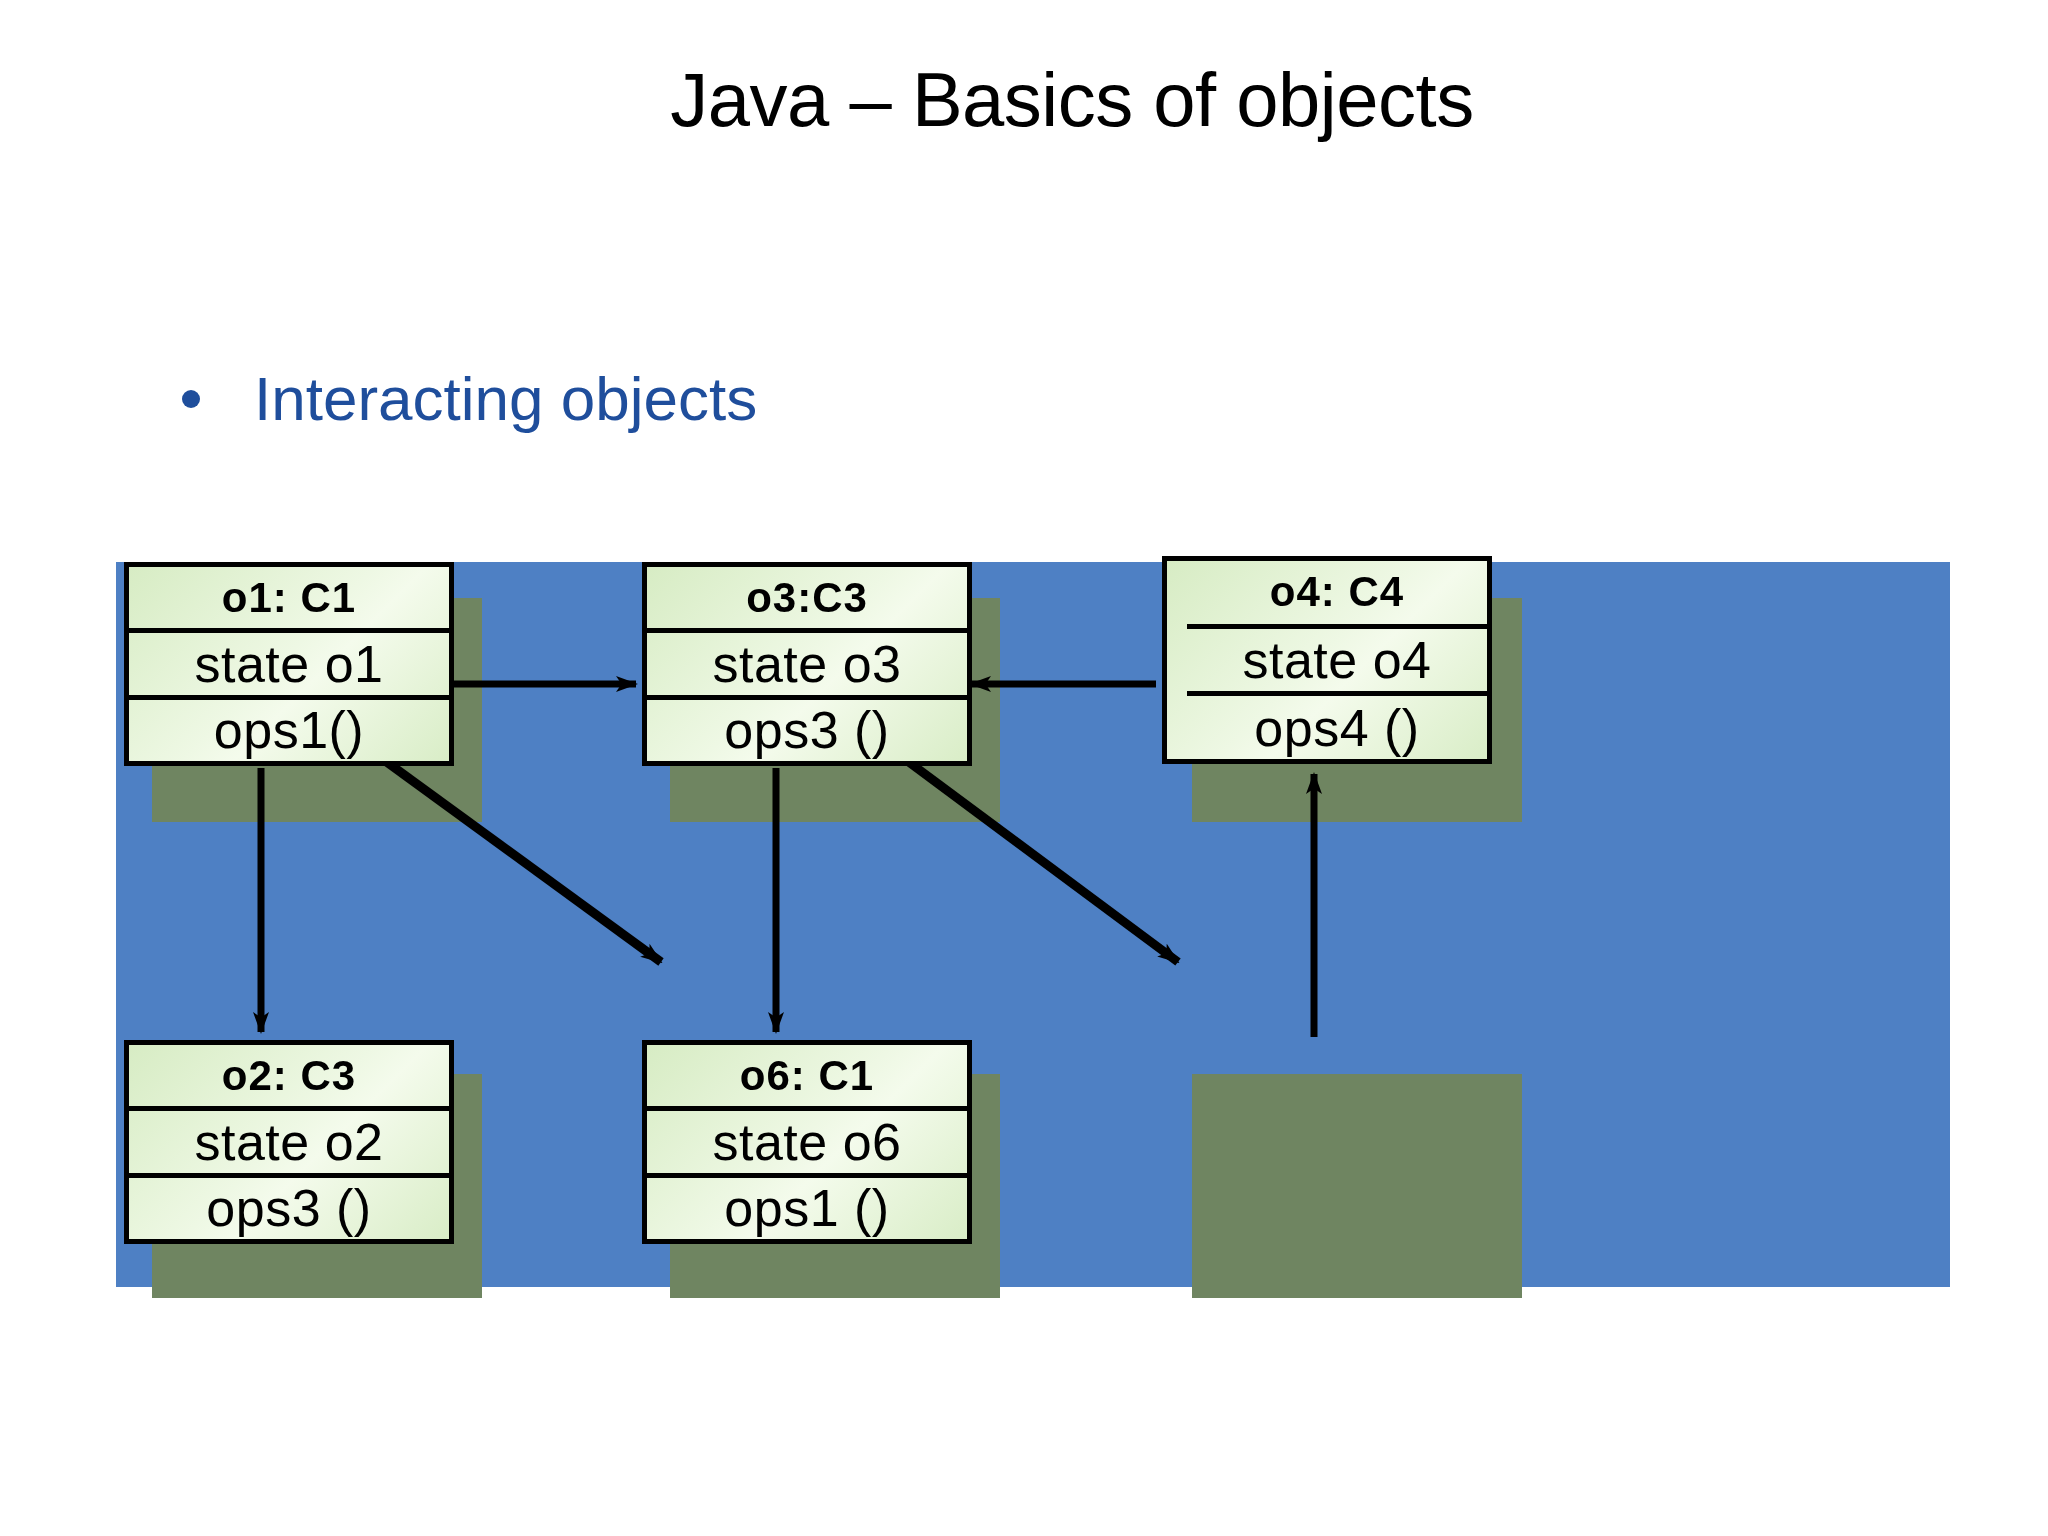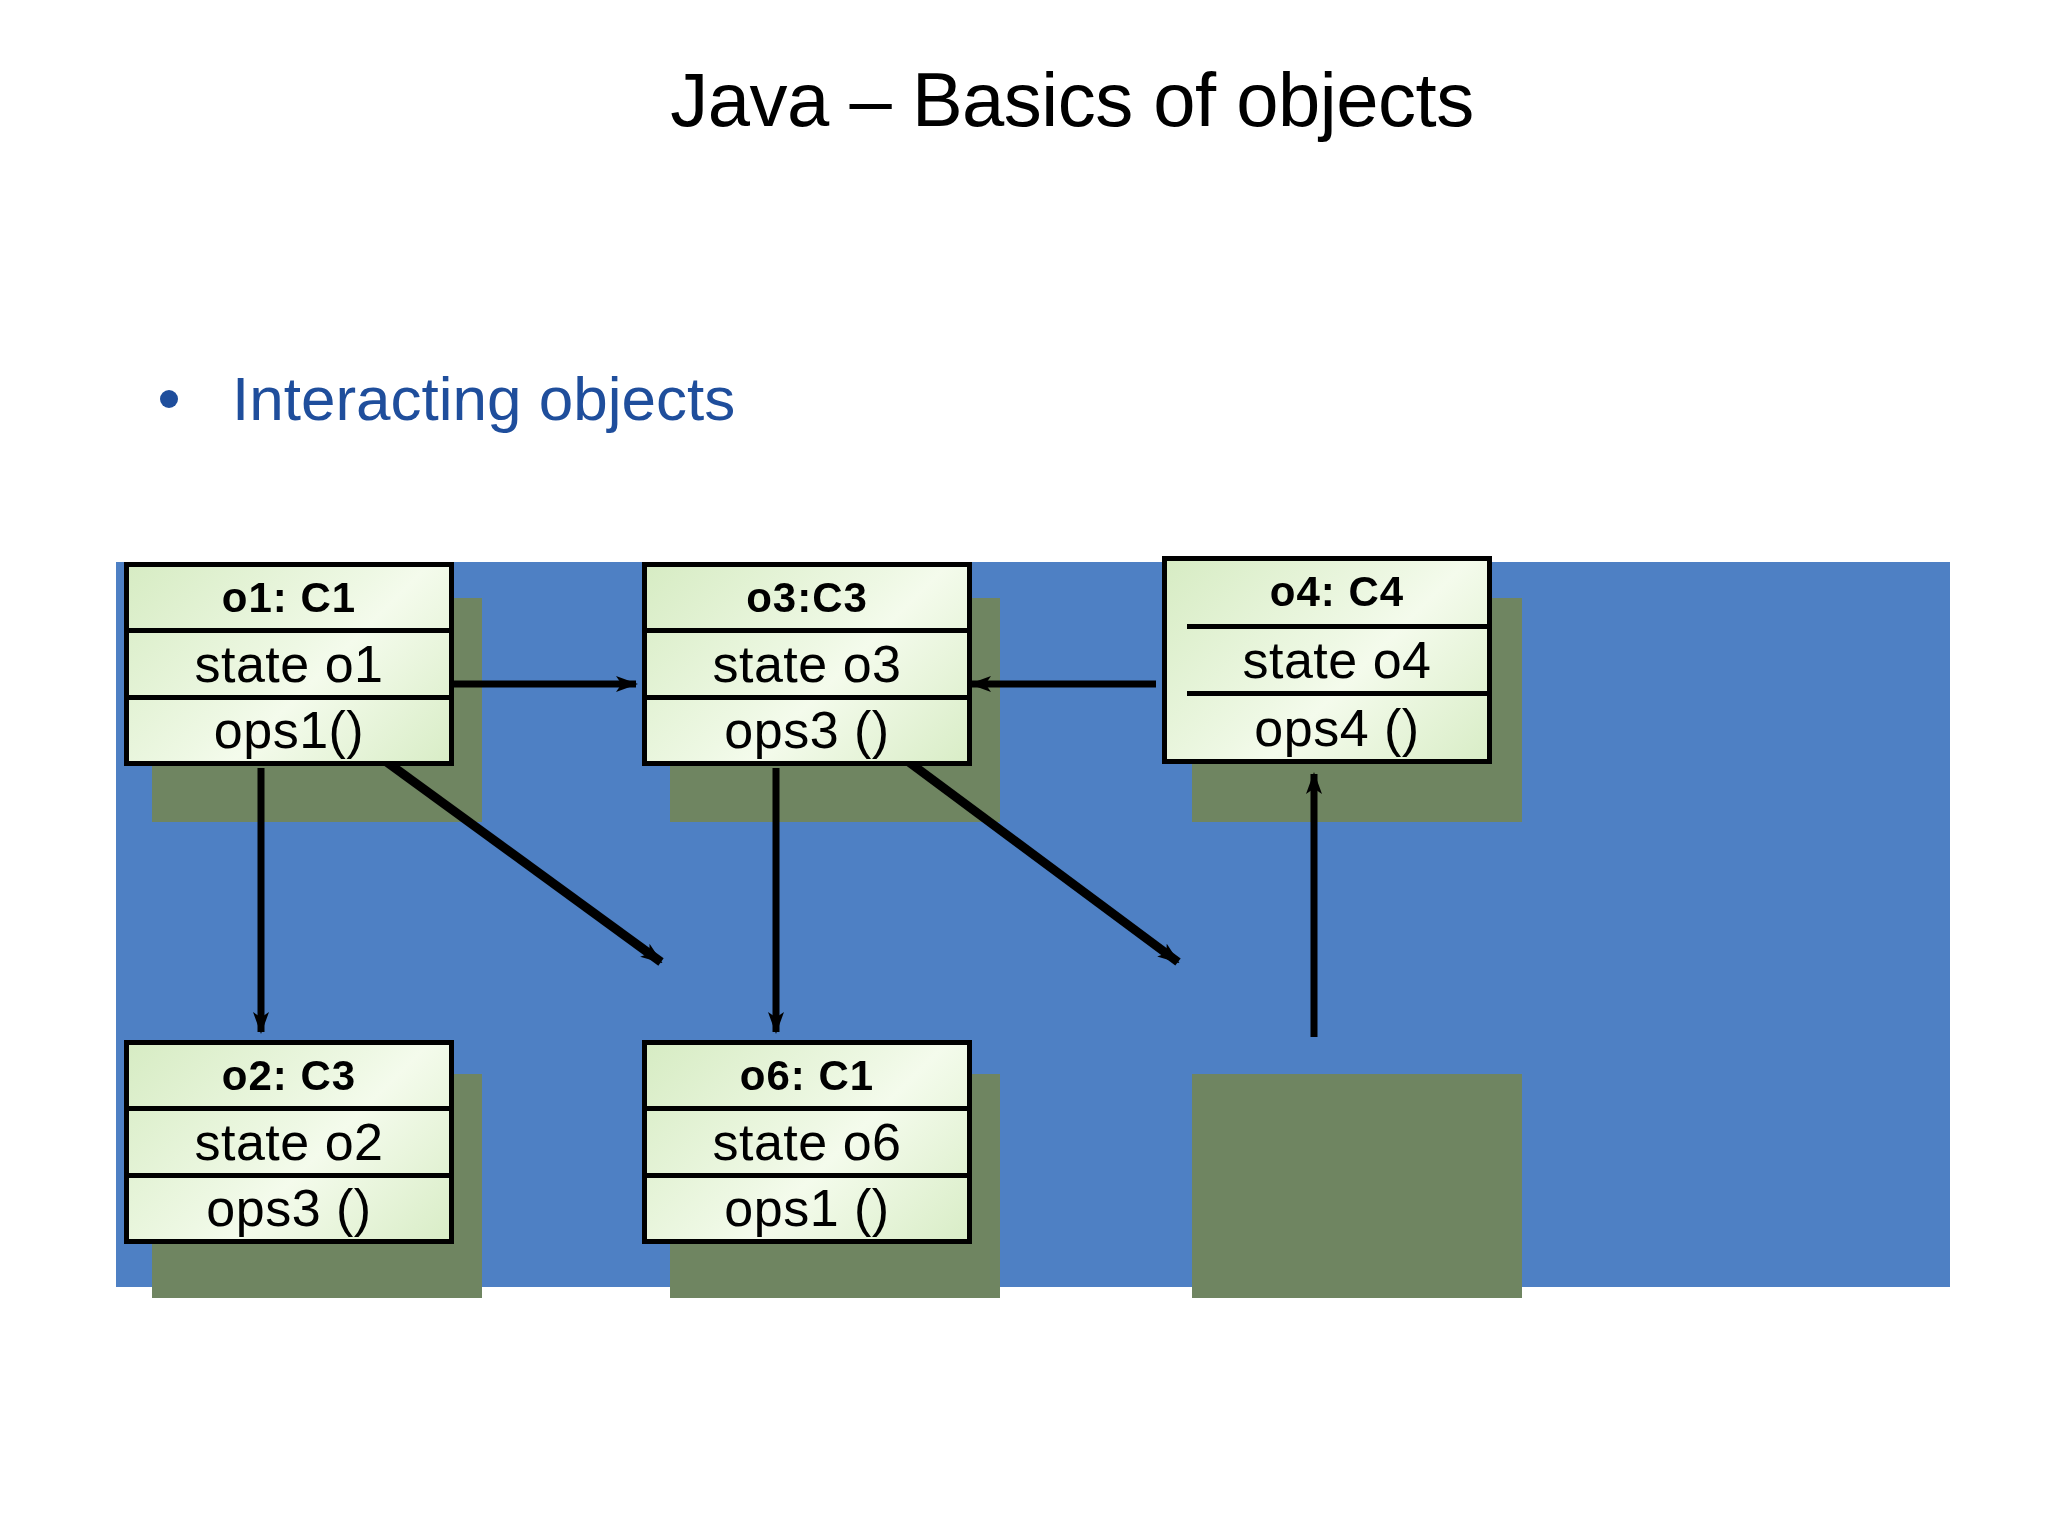--- a/index.html
+++ b/index.html
@@ -21,21 +21,21 @@
     line-height:1.0;
     color:#000000;
     font-weight:400;
     letter-spacing:-0.5px;
     white-space:nowrap;
   }
 
   
   #bullet-row{
     position:absolute;
-    left:112px;top:368px;
+    left:134px;top:368px;
     display:flex;align-items:center;
     color:#1F4E9C;
   }
   #bullet-dot{
     width:18px;height:18px;border-radius:50%;
     background:#1F4E9C;
     margin-right:54px;
     flex:0 0 auto;
   }
   #bullet-text{

